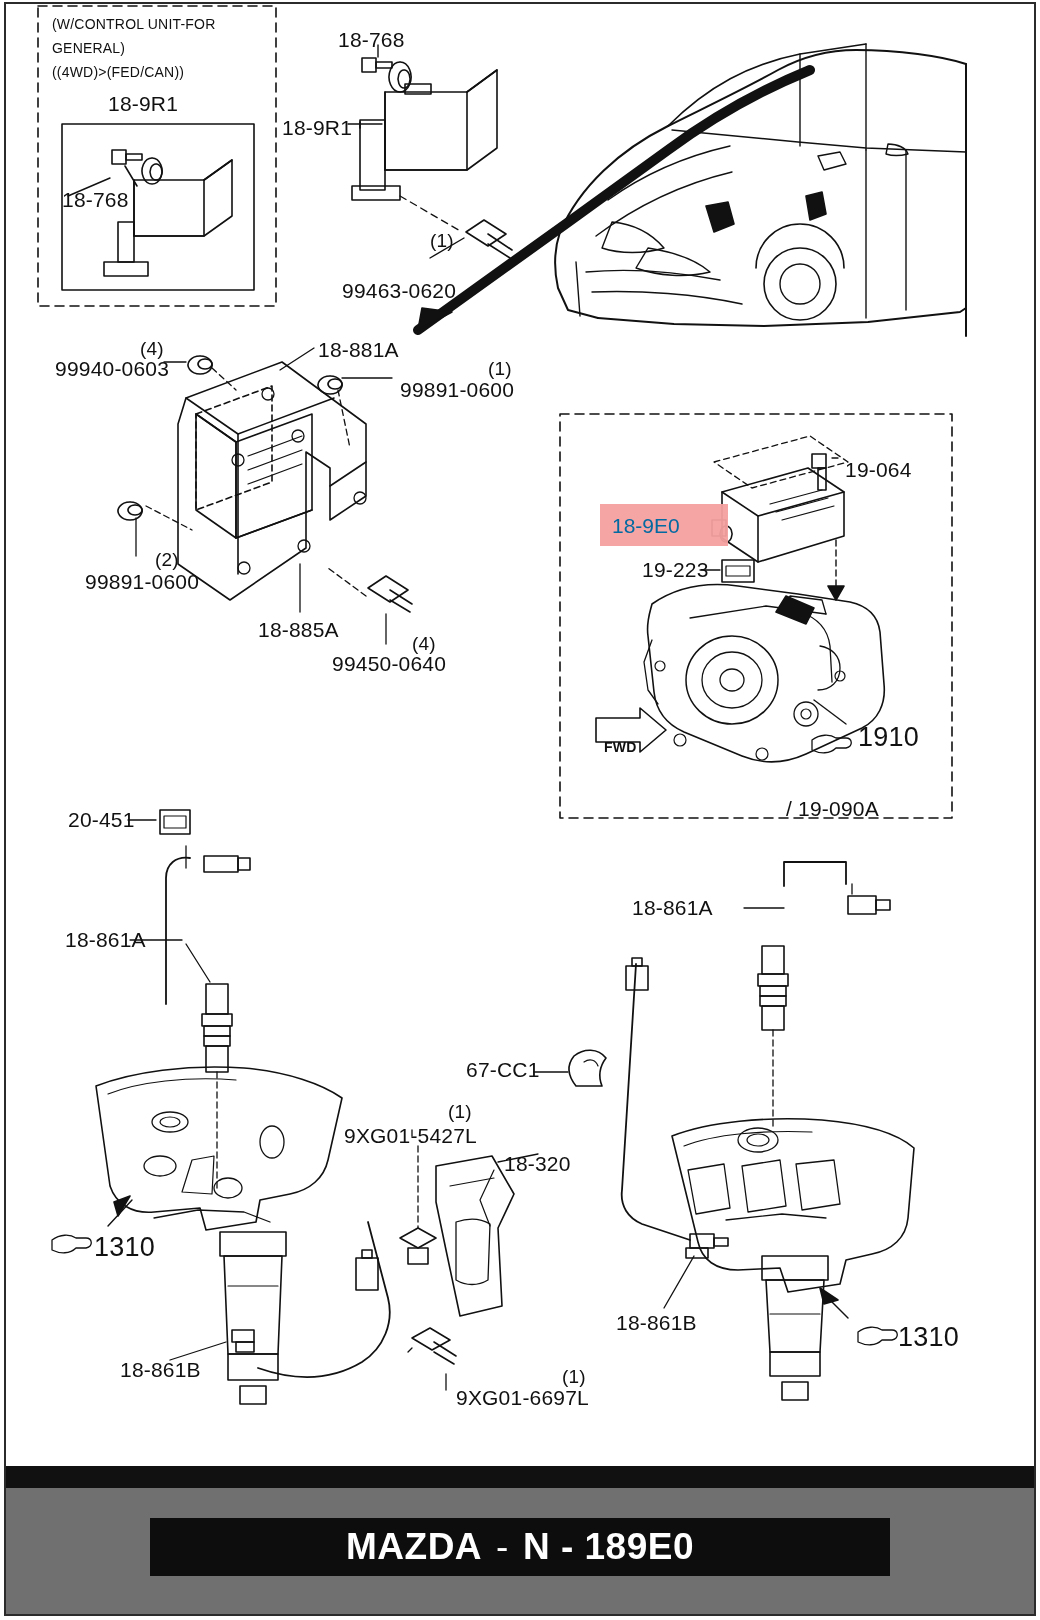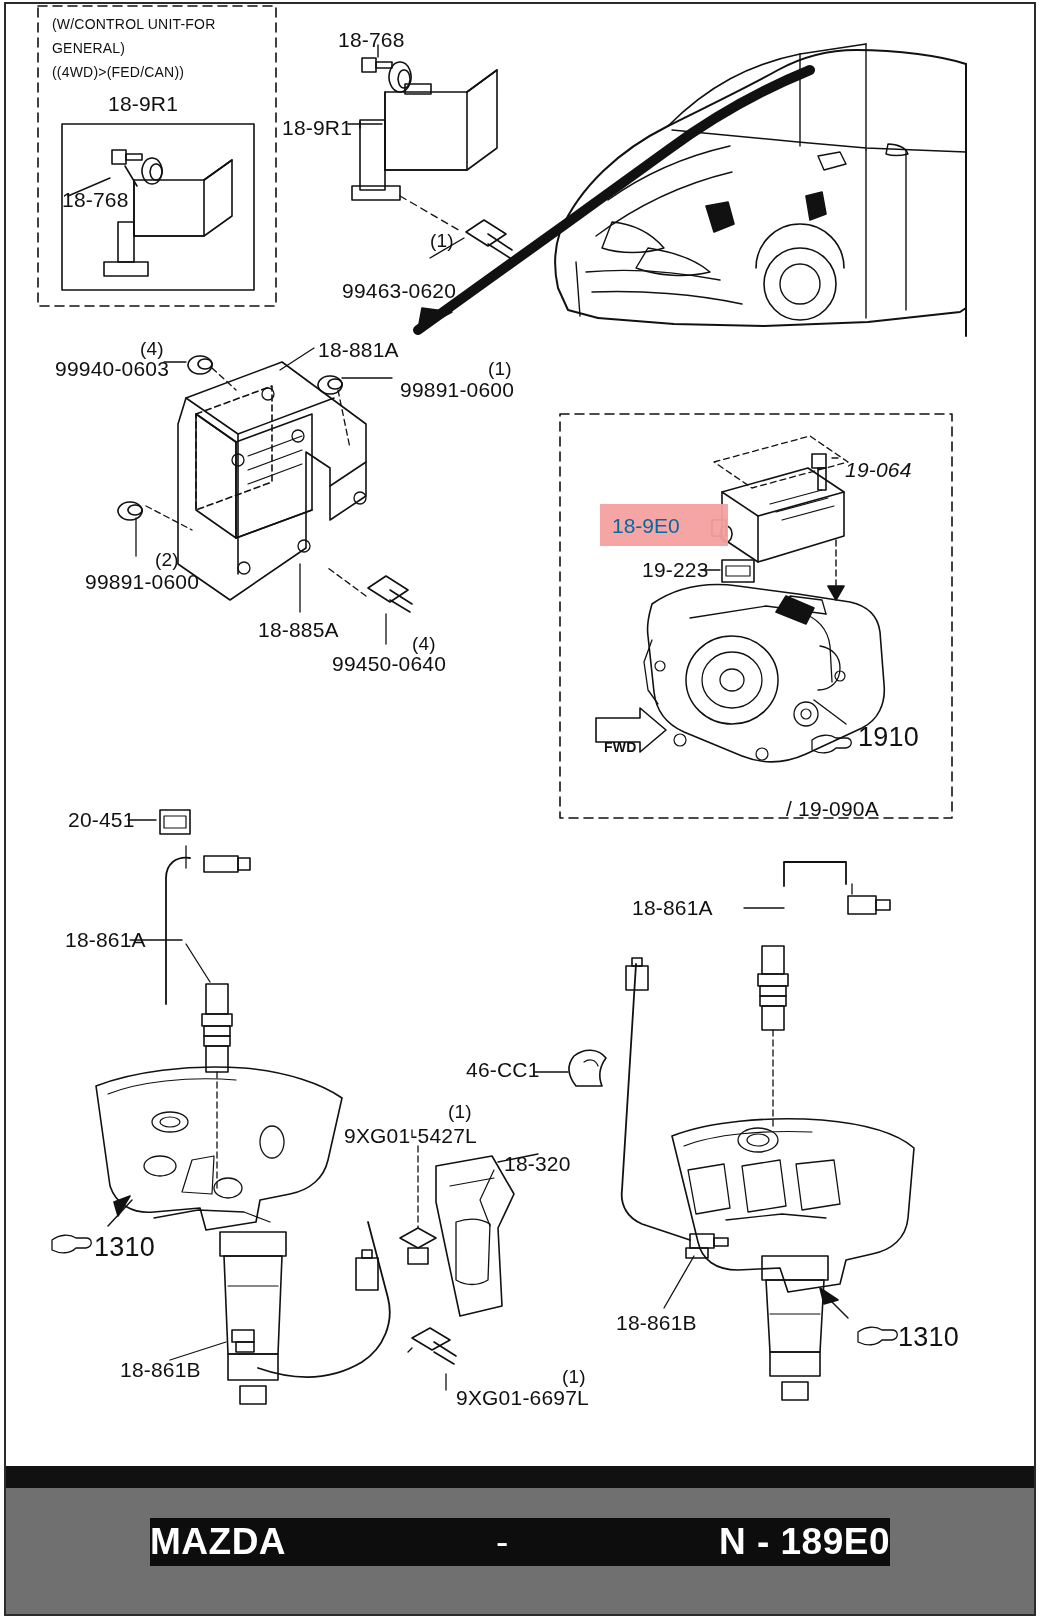--- a/index.html
+++ b/index.html
@@ -62,25 +62,25 @@
   }
   #footer {
     position: absolute;
     left: 6px; top: 1488px;
     width: 1028px; height: 126px;
     background: #707070;
   }
   #footer-inner {
     position: absolute;
     left: 150px; top: 1518px;
-    width: 740px; height: 48px;
+    width: 740px; height: 58px;
     background: #0d0d0d;
     display: flex;
     align-items: center;
-    justify-content: space-between;
+    justify-content: center;
     gap: 14px;
   }
   .foot-text {
     color: #ffffff;
     font-family: "Liberation Sans", sans-serif;
     font-size: 37px;
     font-weight: bold;
     letter-spacing: 0.5px;
     white-space: pre;
   }
@@ -402,30 +402,30 @@
     <div class="lbl qty" style="left:140px; top:338px;">(4)</div>
     <div class="lbl" style="left:318px; top:338px;">18-881A</div>
     <div class="lbl" style="left:400px; top:378px;">99891-0600</div>
     <div class="lbl qty" style="left:488px; top:358px;">(1)</div>
     <div class="lbl" style="left:85px; top:570px;">99891-0600</div>
     <div class="lbl qty" style="left:155px; top:549px;">(2)</div>
     <div class="lbl" style="left:258px; top:618px;">18-885A</div>
     <div class="lbl" style="left:332px; top:652px;">99450-0640</div>
     <div class="lbl qty" style="left:412px; top:633px;">(4)</div>
 
-    <div class="lbl" style="left:845px; top:458px;font-style:italic;">19-064</div>
+    <div class="lbl" style="left:845px; top:458px;">19-064</div>
     <div class="lbl" style="left:642px; top:558px;">19-223</div>
     <div class="lbl big" style="left:858px; top:722px;">1910</div>
     <div class="lbl" style="left:786px; top:797px;">/ 19-090A</div>
     <div class="lbl sm" style="left:604px; top:739px; font-weight:bold;">FWD</div>
 
     <div class="lbl" style="left:68px; top:808px;">20-451</div>
     <div class="lbl" style="left:65px; top:928px;">18-861A</div>
     <div class="lbl" style="left:632px; top:896px;">18-861A</div>
-    <div class="lbl" style="left:466px; top:1058px;">46-CC1</div>
+    <div class="lbl" style="left:466px; top:1058px;">67-CC1</div>
     <div class="lbl" style="left:344px; top:1124px;">9XG01-5427L</div>
     <div class="lbl qty" style="left:448px; top:1101px;">(1)</div>
     <div class="lbl" style="left:504px; top:1152px;">18-320</div>
     <div class="lbl big" style="left:94px; top:1232px;">1310</div>
     <div class="lbl" style="left:120px; top:1358px;">18-861B</div>
     <div class="lbl" style="left:616px; top:1311px;">18-861B</div>
     <div class="lbl" style="left:456px; top:1386px;">9XG01-6697L</div>
     <div class="lbl qty" style="left:562px; top:1366px;">(1)</div>
     <div class="lbl big" style="left:898px; top:1322px;">1310</div>
   </div>

